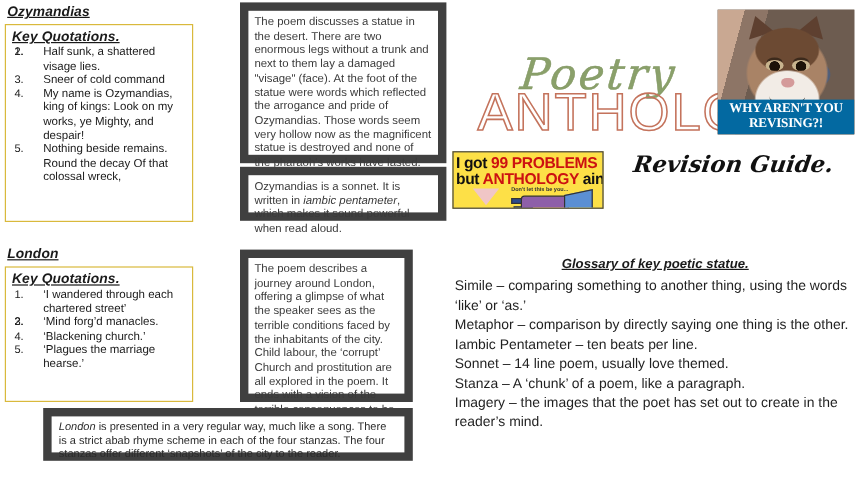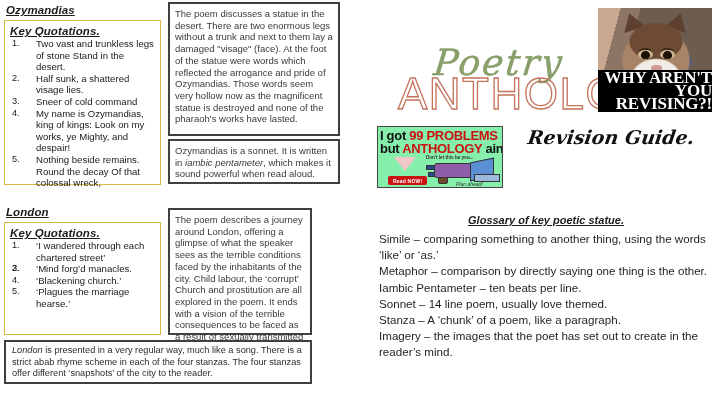--- a/index.html
+++ b/index.html
@@ -15,21 +15,21 @@
   }
   .page { position: absolute; inset: 0; border-radius: 32px; }
 
   
   .box {
     position: absolute;
     box-sizing: border-box;
     background: #ffffff;
   }
   .box-gold { border: 1.5px solid #d9b93c; }
-  .box-gray { border: 2px solid #404040; }
+  .box-gray { border: 7px solid #404040; margin-left: 32px; }
 
   .poem-title {
     position: absolute;
     font-weight: bold;
     font-style: italic;
     font-size: 11.5px;
     text-decoration: underline;
     letter-spacing: .1px;
   }
 
@@ -167,39 +167,39 @@
     position: absolute;
     left: 50%; top: 66%;
     width: 30px; height: 13px;
     margin-left: -15px;
     border-bottom: 2px solid #3a2a1e;
     border-radius: 0 0 50% 50%;
   }
   .cat-caption {
     position: absolute;
     left: 0; right: 0; bottom: 0;
-    background: #000000;
+    background: #0369a1;
     color: #fff;
-    text-align: right;
+    text-align: center;
     font-family: "Liberation Serif", serif;
     font-weight: bold;
-    font-size: 17px;
+    font-size: 11px;
     line-height: 13px;
     padding: 1px 0 2px 0;
     letter-spacing: -0.2px;
   }
 
   
   .prob-meme {
     position: absolute;
     left: 377px; top: 126px;
-    width: 126px; height: 62px;
+    width: 126px; height: 48px;
     border: 1px solid #444;
     box-sizing: border-box;
-    background: #86efac;
+    background: #fde047;
     overflow: hidden;
   }
   .pm-l1, .pm-l2 {
     position: absolute;
     left: 2px;
     font-family: "Liberation Sans", sans-serif;
     font-weight: bold;
     font-size: 13px;
     white-space: nowrap;
     letter-spacing: -0.3px;
@@ -312,21 +312,21 @@
 </head>
 <body>
 
 <div class="page">
 
   <div class="poem-title" style="left:6px; top:4px;">Ozymandias</div>
 
   <div class="box box-gold" style="left:4px; top:20px; width:157px; height:165px; padding:4px 5px 0 5px;">
     <div class="kq-head">Key Quotations.</div>
     <ol class="quotes">
-      <li><span class="num">1.</span><span>Two vast and trunkless legs of stone Stand in the desert.</span></li>
+      <li><span class="num">1.</span></li>
       <li><span class="num">2.</span><span>Half sunk, a shattered visage lies.</span></li>
       <li><span class="num">3.</span><span>Sneer of cold command</span></li>
       <li><span class="num">4.</span><span>My name is Ozymandias, king of kings: Look on my works, ye Mighty, and despair!</span></li>
       <li><span class="num">5.</span><span>Nothing beside remains. Round the decay Of that colossal wreck,</span></li>
     </ol>
   </div>
 
   <div class="box box-gray" style="left:168px; top:2px; width:172px; height:134px; padding:4px 5px;">
     <div class="desc">The poem discusses a statue in the desert. There are two enormous legs without a trunk and next to them lay a damaged "visage" (face). At the foot of the statue were words which reflected the arrogance and pride of Ozymandias. Those words seem very hollow now as the magnificent statue is destroyed and none of the pharaoh's works have lasted.</div>
   </div>

